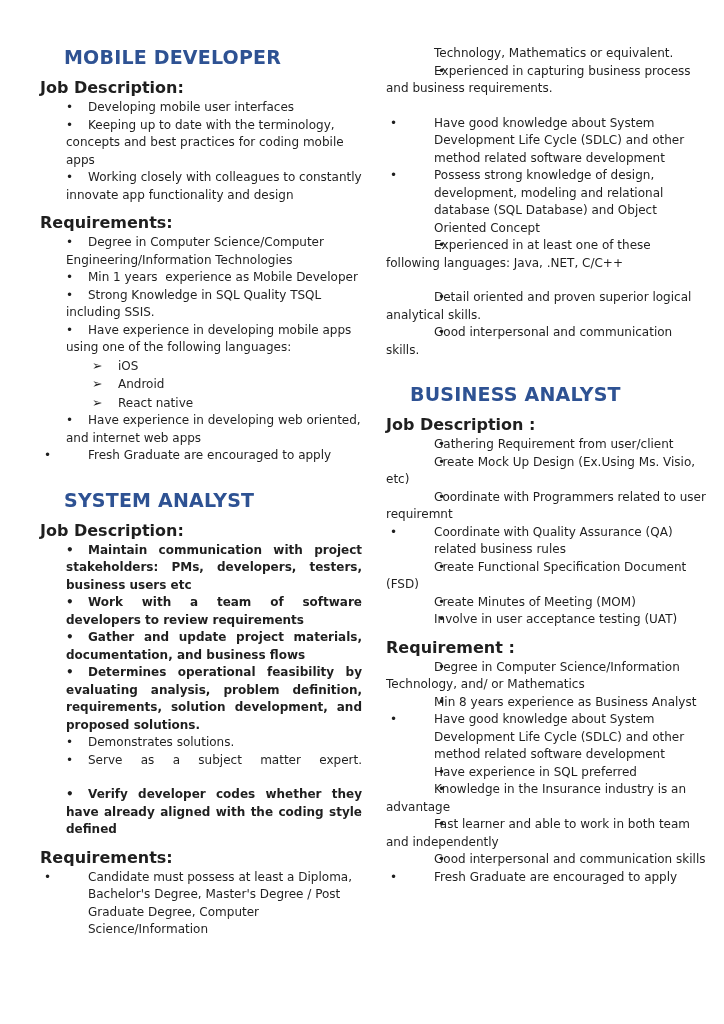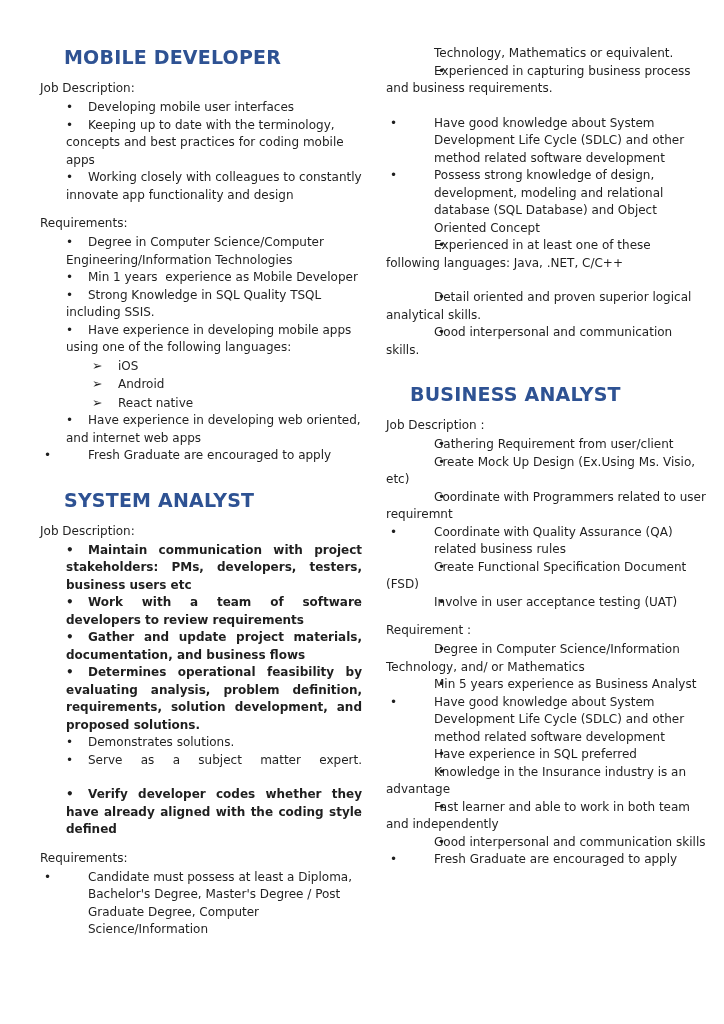--- a/index.html
+++ b/index.html
@@ -31,22 +31,22 @@
     font-size:19px;
     line-height:24px;
     padding-left:24px;
     margin:23px 0 6px 0;
     letter-spacing:.2px;
   }
   .col .sec-title:first-child { margin-top:0; }
 
   
   .subhead {
-    font-weight:normal;
-    font-size:12px;
+    font-weight:bold;
+    font-size:16px;
     line-height:18px;
     margin:10px 0 2px 0;
   }
 
   
   .li { padding-left:26px; white-space:pre-wrap; }
   .li::before {
     content:"\2022";
     display:inline-block;
     width:22px;
@@ -114,24 +114,25 @@
         <p class="li margin">Experienced in at least one of these following languages: Java, .NET, C/C++</p>
         <p class="li margin gap">Detail oriented and proven superior logical analytical skills.</p>
         <p class="li margin">Good interpersonal and communication skills.</p>
         <p class="sec-title">BUSINESS ANALYST</p>
         <p class="subhead">Job Description :</p>
         <p class="li margin">Gathering Requirement from user/client</p>
         <p class="li margin">Create Mock Up Design (Ex.Using Ms. Visio, etc)</p>
         <p class="li margin">Coordinate with Programmers related to user requiremnt</p>
         <p class="li hang">Coordinate with Quality Assurance (QA) related business rules</p>
         <p class="li margin">Create Functional Specification Document (FSD)</p>
+        <p class="li margin">Create Minutes of Meeting (MOM)</p>
         <p class="li margin">Involve in user acceptance testing (UAT)</p>
         <p class="subhead">Requirement :</p>
         <p class="li margin">Degree in Computer Science/Information Technology, and/ or Mathematics</p>
-        <p class="li margin">Min 5 years experience as Business Analyst</p>
+        <p class="li margin">Min 8 years experience as Business Analyst</p>
         <p class="li hang">Have good knowledge about System Development Life Cycle (SDLC) and other method related software development</p>
         <p class="li margin">Have experience in SQL preferred</p>
         <p class="li margin">Knowledge in the Insurance industry is an advantage</p>
         <p class="li margin">Fast learner and able to work in both team and independently</p>
         <p class="li margin">Good interpersonal and communication skills</p>
         <p class="li hang">Fresh Graduate are encouraged to apply</p>
       </div>
   </div>
 </div>
 

